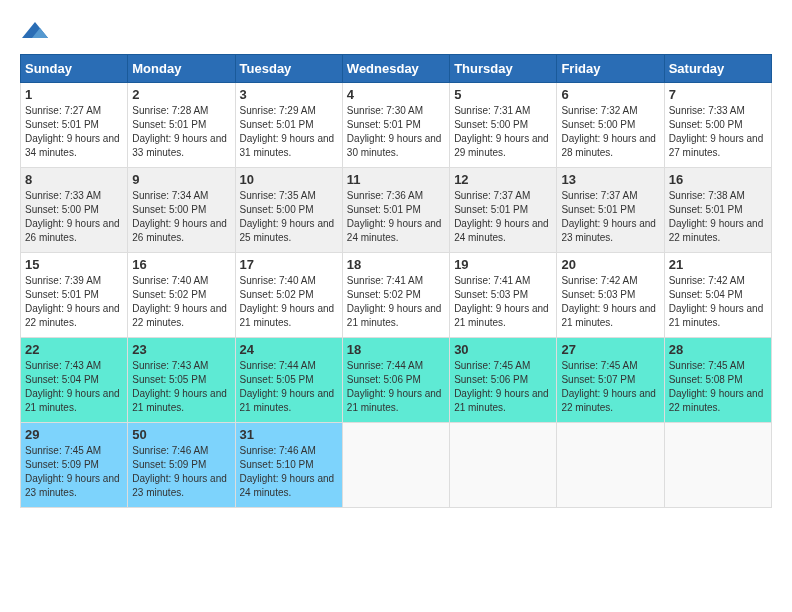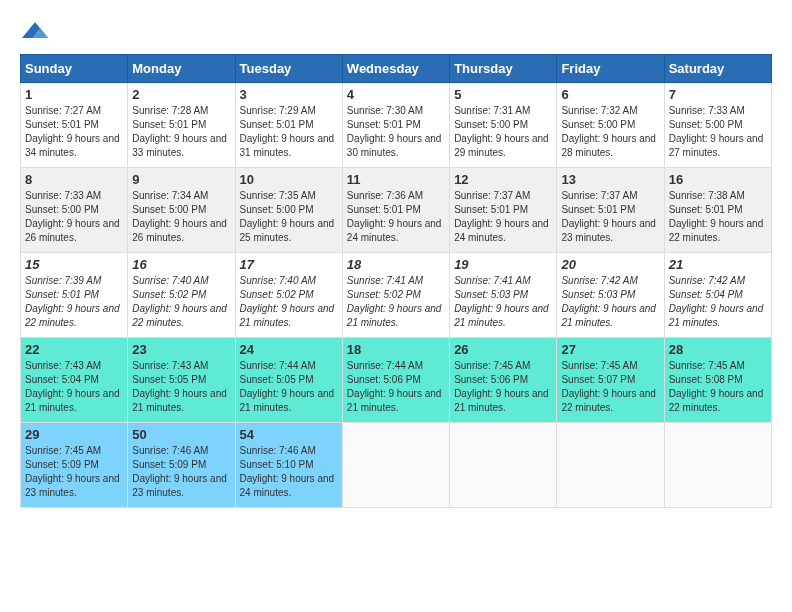--- a/index.html
+++ b/index.html
@@ -235,21 +235,21 @@
       </td>
         <td>
         <span class="day-number">16</span>
         <div class="day-info">
           Sunrise: 7:38 AM<br>
           Sunset: 5:01 PM<br>
           Daylight: 9 hours and 22 minutes.
         </div>
       </td>
       </tr>
-      <tr style="background-color: rgb(255, 255, 255); font-style: italic;">
+      <tr style="background-color: rgb(255, 255, 255);">
         <td>
         <span class="day-number">15</span>
         <div class="day-info">
           Sunrise: 7:39 AM<br>
           Sunset: 5:01 PM<br>
           Daylight: 9 hours and 22 minutes.
         </div>
       </td>
         <td>
         <span class="day-number">16</span>
@@ -327,21 +327,21 @@
       </td>
         <td>
         <span class="day-number">18</span>
         <div class="day-info">
           Sunrise: 7:44 AM<br>
           Sunset: 5:06 PM<br>
           Daylight: 9 hours and 21 minutes.
         </div>
       </td>
         <td>
-        <span class="day-number">26</span>
+        <span class="day-number">30</span>
         <div class="day-info">
           Sunrise: 7:45 AM<br>
           Sunset: 5:06 PM<br>
           Daylight: 9 hours and 21 minutes.
         </div>
       </td>
         <td>
         <span class="day-number">27</span>
         <div class="day-info">
           Sunrise: 7:45 AM<br>
@@ -369,21 +369,21 @@
       </td>
         <td>
         <span class="day-number">50</span>
         <div class="day-info">
           Sunrise: 7:46 AM<br>
           Sunset: 5:09 PM<br>
           Daylight: 9 hours and 23 minutes.
         </div>
       </td>
         <td>
-        <span class="day-number">54</span>
+        <span class="day-number">31</span>
         <div class="day-info">
           Sunrise: 7:46 AM<br>
           Sunset: 5:10 PM<br>
           Daylight: 9 hours and 24 minutes.
         </div>
       </td>
         <td class="empty-cell"></td>
         <td class="empty-cell"></td>
         <td class="empty-cell"></td>
         <td class="empty-cell"></td>

